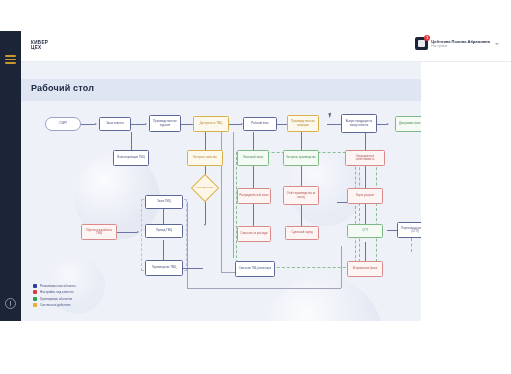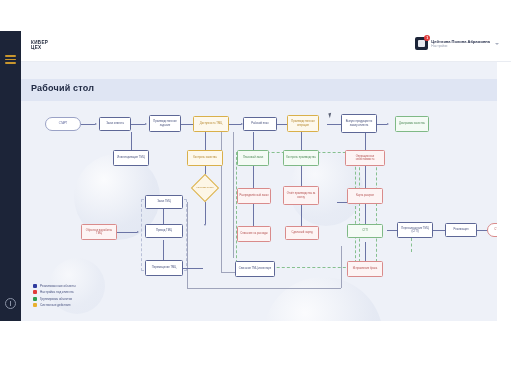--- a/index.html
+++ b/index.html
@@ -33,21 +33,21 @@
   #avatar .pic { width:7px; height:7px; border-radius:1px; background:#e7e9ef; }
   #badge { position:absolute; top:-2px; right:-2px; min-width:6px; height:6px; padding:0 1px;
     background:#e03b3b; color:#fff; font-size:3.6px; line-height:6px; border-radius:3px;
     text-align:center; font-weight:700; }
   #pname { font-size:4px; color:#2d3550; font-weight:600; white-space:nowrap; }
   #prole { font-size:3.3px; color:#9aa1b3; white-space:nowrap; }
   #caret { width:0;height:0;border-left:2.2px solid transparent;border-right:2.2px solid transparent;
     border-top:2.6px solid #aab0c0; margin-left:2px; }
 
   
-  #content { position:absolute; left:21px; top:31px; width:476px; height:259px;
+  #content { position:absolute; left:21px; top:31px; width:400px; height:259px;
     background:#eef1f8; overflow:hidden; }
   .blob { position:absolute; border-radius:50%;
     background:radial-gradient(circle at 35% 30%, #ffffff 0%, #e2e7f2 60%, #dde3f0 100%);
     opacity:.75; }
   #blob1 { left:53px; top:92px; width:86px; height:86px; }
   #blob2 { left:242px; top:215px; width:120px; height:120px; }
   #blob3 { left:268px; top:90px; width:74px; height:74px; opacity:.55; }
   #blob4 { left:28px; top:196px; width:56px; height:56px; opacity:.5; }
 
   #titlebar { position:absolute; left:0px; top:17px; width:490px; height:22px;

